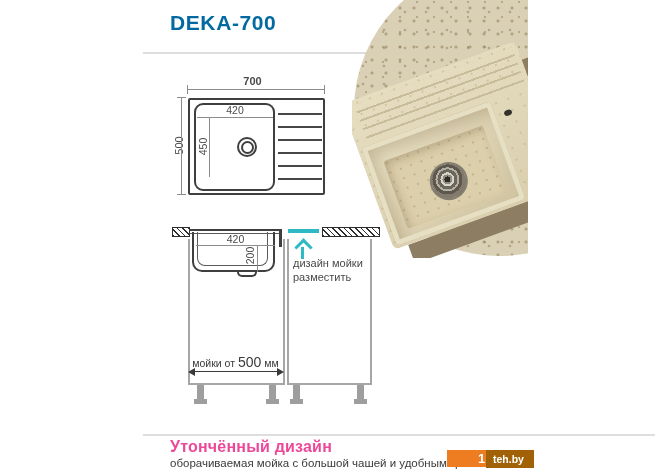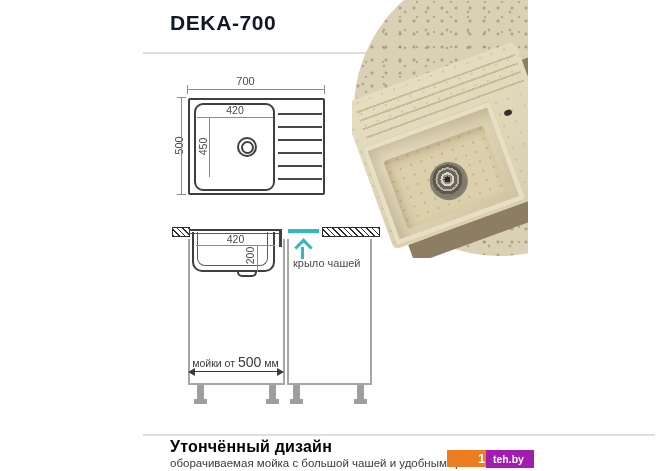--- a/index.html
+++ b/index.html
@@ -3,39 +3,39 @@
 <meta charset="utf-8">
 <style>
   html,body{margin:0;padding:0;}
   body{
     width:670px;height:471px;background:#ffffff;position:relative;overflow:hidden;
     font-family:"Liberation Sans",sans-serif;
   }
   .abs{position:absolute;}
 
   
-  .title{left:170px;top:11px;font-size:21px;font-weight:bold;letter-spacing:.6px;color:#0f172a;margin:0;}
+  .title{left:170px;top:11px;font-size:21px;font-weight:bold;letter-spacing:.6px;color:#0369a1;margin:0;}
   .divider{height:2px;background:#dedede;}
   .divider-top{left:143px;top:52px;width:383px;}
   .divider-bottom{left:143px;top:434px;width:512px;}
 
   
   .dimtext{font-size:11px;color:#4a4a4a;text-align:center;line-height:11px;}
   .dimtext-sm{font-size:10.5px;}
   .rot{transform:rotate(-90deg);}
   .dimline{background:#8c8c8c;}
   .tick{background:#8c8c8c;}
 
   
   .tv-outer{left:188px;top:98px;width:133px;height:93px;border:2px solid #3f3f3f;border-radius:2px;}
   .tv-bowl{left:194px;top:103px;width:77px;height:84px;border:2px solid #3f3f3f;border-radius:9px;}
   .tv-dim700-line{left:188px;top:89px;width:137px;height:1px;}
   .tv-dim700-t1{left:187px;top:85px;width:1px;height:9px;}
   .tv-dim700-t2{left:324px;top:85px;width:1px;height:9px;}
-  .tv-dim700-label{left:177px;top:76px;width:137px;}
+  .tv-dim700-label{left:184px;top:76px;width:137px;font-weight:bold;}
   .tv-dim500-line{left:181px;top:98px;width:1px;height:97px;}
   .tv-dim500-t1{left:177px;top:97px;width:9px;height:1px;}
   .tv-dim500-t2{left:177px;top:194px;width:9px;height:1px;}
   .tv-dim500-label{left:162px;top:140px;width:34px;}
   .tv-dim420-line{left:197px;top:117px;width:76px;height:1px;}
   .tv-dim420-label{left:197px;top:105px;width:76px;}
   .tv-dim450-line{left:209px;top:117px;width:1px;height:60px;}
   .tv-dim450-label{left:189px;top:141px;width:28px;}
   .tv-drain-outer{left:237px;top:137px;width:16px;height:16px;border:2px solid #3f3f3f;border-radius:50%;}
   .tv-drain-inner{left:241px;top:141px;width:9px;height:9px;border:2px solid #3f3f3f;border-radius:50%;}
@@ -95,21 +95,21 @@
     box-shadow:inset 0 0 0 5px #e7dfc3, inset 8px 10px 18px rgba(120,100,60,.35);}
   .bowl-floor{left:16px;top:20px;width:106px;height:72px;border-radius:3px;
     background:
       radial-gradient(circle at 3px 3px, rgba(140,116,78,.3) .8px, transparent 1.3px) 0 0/11px 10px,
       #dccfab;
     box-shadow:inset 3px 4px 10px rgba(110,90,55,.3);}
   .drain{left:36px;top:22px;width:34px;height:34px;border-radius:50%;border:2px solid #857f72;
     background:radial-gradient(circle at 48% 44%, #2e2b27 0 3px, #8f8a80 3px 5px, #d8d5cd 5px 7px, #6b655a 7px 10px, #b3afa5 10px 12px, #5d574d 12px 15px, #827b6c 15px);}
 
   
-  .foot-heading{left:170px;top:438px;font-size:16px;font-weight:bold;color:#000000;letter-spacing:.2px;margin:0;}
+  .foot-heading{left:170px;top:438px;font-size:16px;font-weight:bold;color:#ec4899;letter-spacing:.2px;margin:0;}
   .foot-sub{left:170px;top:457px;font-size:11.5px;color:#3a3a3a;z-index:1;}
 
   
   .wm{left:447px;top:450px;height:18px;display:flex;z-index:9;}
   .wm-orange{width:39px;height:17px;}
   .wm-digit{position:absolute;left:31px;top:1px;color:#ffffff;font-size:13px;font-weight:bold;z-index:2;}
   .wm-gray{width:48px;height:18px;color:#ffffff;font-size:10.5px;font-weight:bold;display:flex;align-items:center;padding-left:7px;box-sizing:border-box;}
 </style>
 </head>
 <body>
@@ -156,21 +156,22 @@
     <div class="abs dimtext dimtext-sm sv-dim420-label">420</div>
     <div class="abs dimline sv-dim420-line"></div>
     <div class="abs dimline sv-dim200-line"></div>
     <div class="abs dimtext dimtext-sm rot sv-dim200-label">200</div>
 
     <div class="abs teal-line" style="background:#2fb9c5;"></div>
     <div class="abs teal-arrow-head" style="border-left:3px solid #2fb9c5;border-top:3px solid #2fb9c5;"></div>
     <div class="abs teal-arrow-stem" style="background:#2fb9c5;"></div>
 
     <div class="abs annotation">
-      <span>крыло чашей</span>
+      <span>дизайн мойки</span>
+      <span>разместить</span>
     </div>
 
     <div class="abs cab cab-left"></div>
     <div class="abs cab cab-right"></div>
     <div class="abs leg leg-1"></div>
     <div class="abs leg leg-2"></div>
     <div class="abs leg leg-3"></div>
     <div class="abs leg leg-4"></div>
 
     <div class="abs cab-dim-line"></div>
@@ -193,16 +194,16 @@
     </div>
   </div>
 
   <div class="abs divider divider-bottom"></div>
   <h2 class="abs foot-heading">Утончённый дизайн</h2>
   <div class="abs foot-sub">оборачиваемая мойка с большой чашей и удобным крылом</div>
 
   <div class="abs wm">
     <div class="wm-orange" style="background:#ee7c21;"></div>
     <div class="wm-digit">1</div>
-    <div class="wm-gray" style="background:#a21caf;">teh.by</div>
+    <div class="wm-gray" style="background:#a16207;">teh.by</div>
   </div>
 
 </div>
 
 </body></html>

